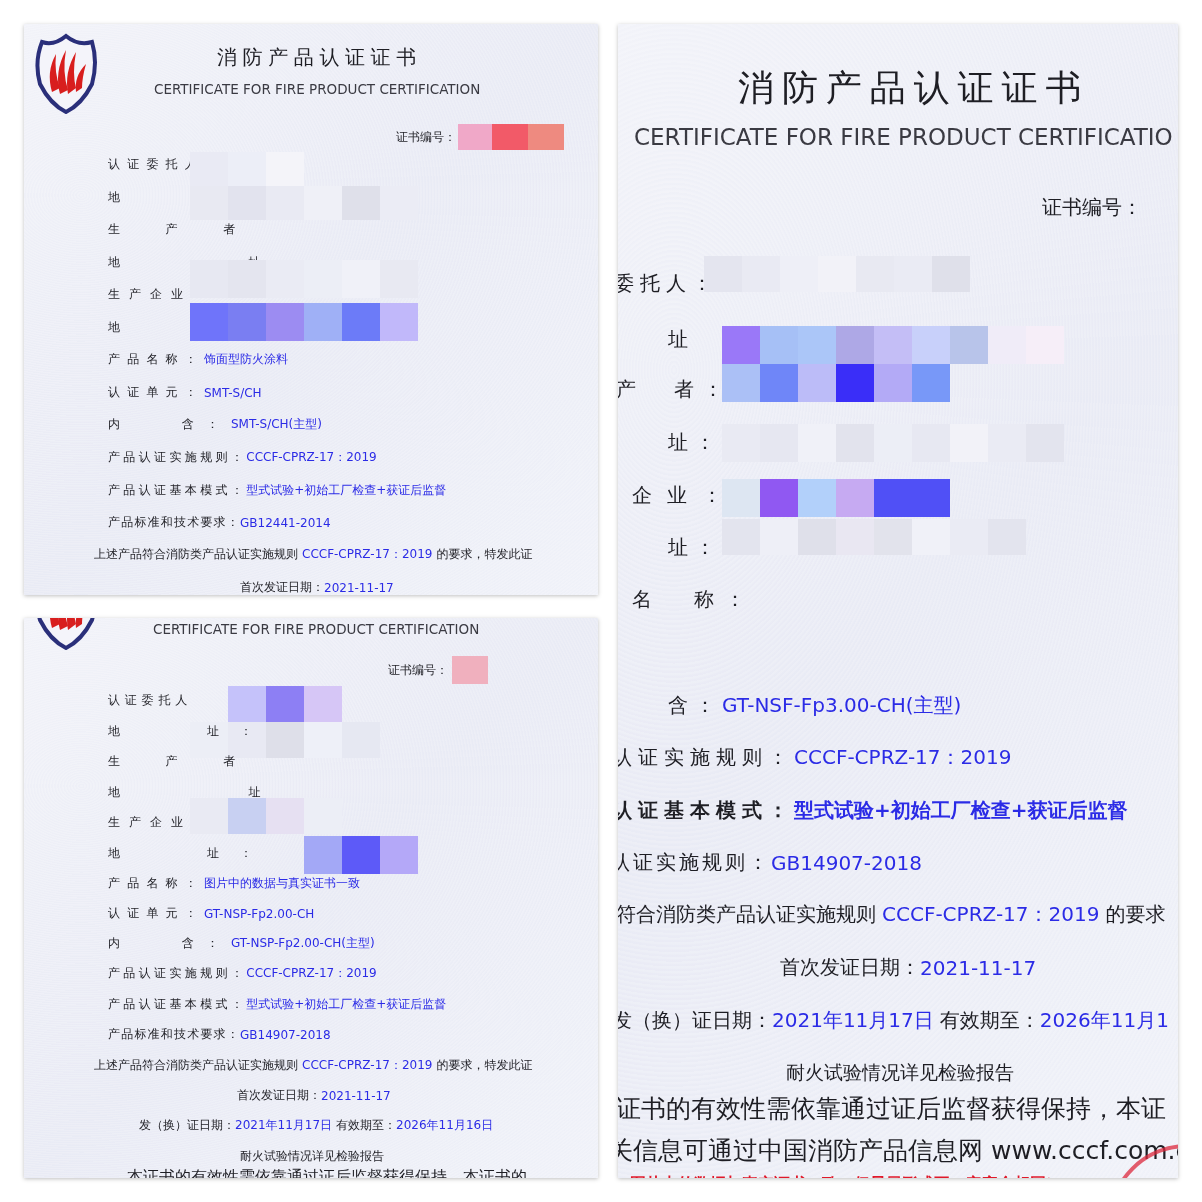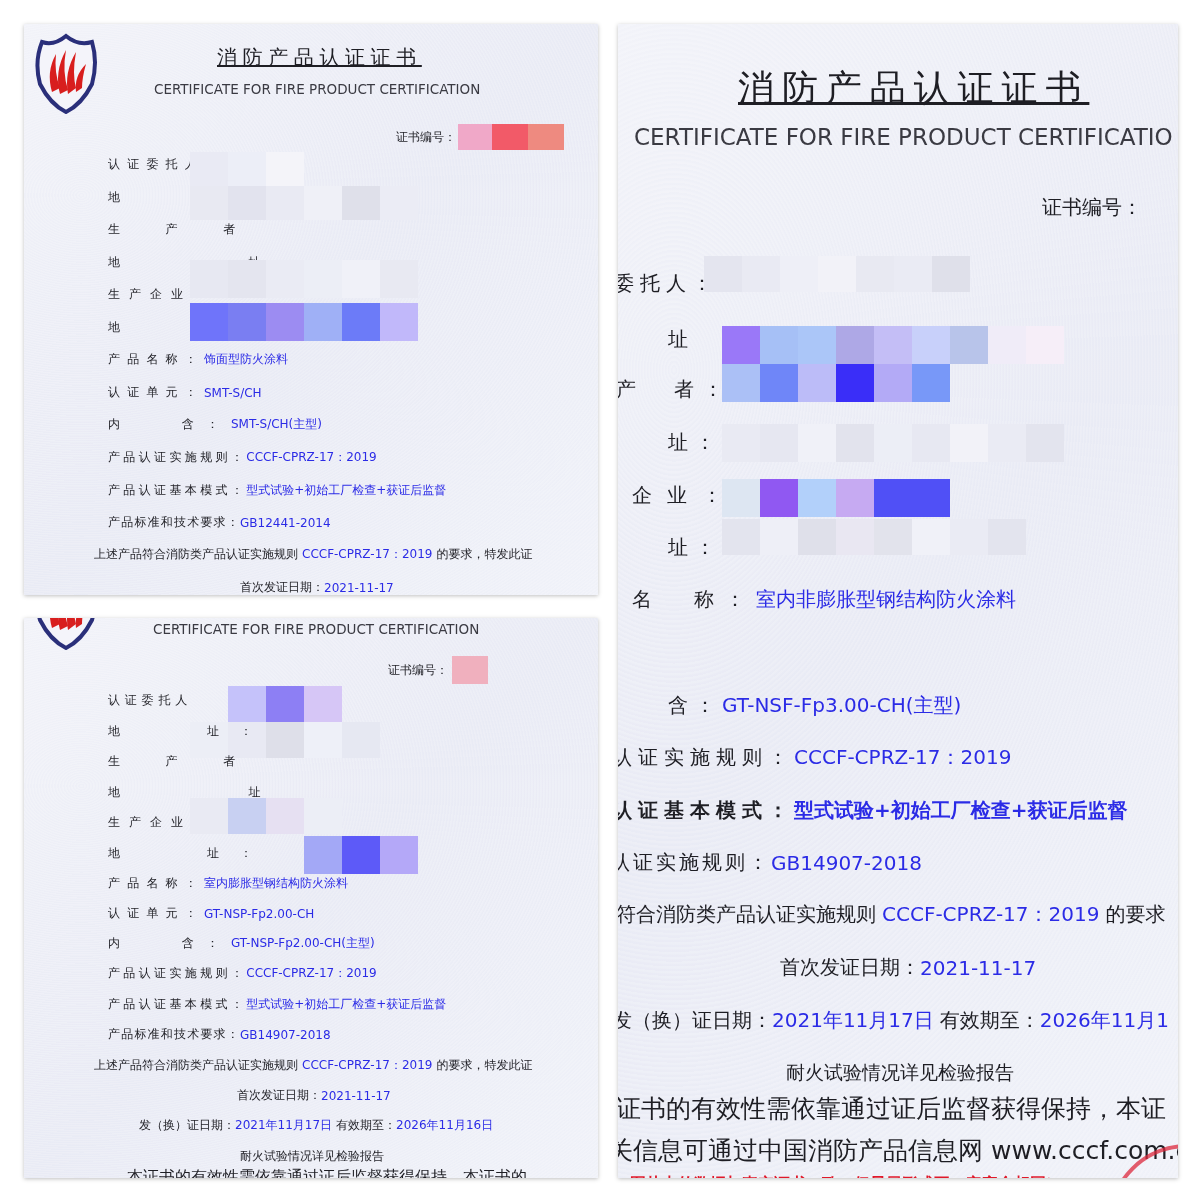--- a/index.html
+++ b/index.html
@@ -18,21 +18,21 @@
   }
   #p1 { left: 24px; top: 24px; width: 574px; height: 571px; }
   #p2 { left: 24px; top: 618px; width: 574px; height: 560px; }
   #p3 { left: 618px; top: 24px; width: 560px; height: 1154px; }
 
   .abs { position: absolute; white-space: nowrap; }
   .blue { color: #2b2be6; }
   .dark { color: #1e1e24; }
 
   .logo { position: absolute; }
-  .title-cn { color: #1e1e24; letter-spacing: 0.28em; text-decoration: underline; }
+  .title-cn { color: #1e1e24; letter-spacing: 0.28em; }
   .title-en { color: #3a3a42; }
 
   .lbl { color: #1e1e24; display: inline-block; }
   .row { position: absolute; white-space: nowrap; display: flex; align-items: center; }
 
   .mosaic { position: absolute; display: flex; flex-wrap: wrap; }
   .mosaic span { display: block; }
 
   
   .s-lbl { font-size: 12px; letter-spacing: 0.6em; }
@@ -209,21 +209,21 @@
     <span class="lbl s-lbl" style="letter-spacing:2.9em">地　　址</span>
   </div>
   <div class="row" style="left:84px;top:196px;">
     <span class="lbl s-lbl" style="letter-spacing:0.75em">生产企业</span>
   </div>
   <div class="row" style="left:84px;top:227px;">
     <span class="lbl s-lbl" style="letter-spacing:1.75em">地　　址：</span>
   </div>
   <div class="row" style="left:84px;top:257px;">
     <span class="lbl s-lbl">产品名称：</span>
-    <span class="blue s-val">室内膨胀型钢结构防火涂料</span>
+    <span class="blue s-val">图片中的数据与真实证书一致</span>
   </div>
   <div class="row" style="left:84px;top:287px;">
     <span class="lbl s-lbl">认证单元：</span>
     <span class="blue s-val">GT-NSP-Fp2.00-CH</span>
   </div>
   <div class="row" style="left:84px;top:317px;">
     <span class="lbl s-lbl" style="letter-spacing:1.05em">内　　含：</span>
     <span class="blue s-val">GT-NSP-Fp2.00-CH(主型)</span>
   </div>
   <div class="row" style="left:84px;top:347px;">
@@ -339,21 +339,20 @@
     <span class="lbl b-lbl">址：</span>
   </div>
   <div class="row" style="left:14px;top:458px;">
     <span class="lbl b-lbl" style="letter-spacing:0.75em">企业：</span>
   </div>
   <div class="row" style="left:50px;top:510px;">
     <span class="lbl b-lbl">址：</span>
   </div>
   <div class="row" style="left:14px;top:562px;">
     <span class="lbl b-lbl" style="letter-spacing:0.55em">名　称：</span>
-    <span class="blue b-val">室内非膨胀型钢结构防火涂料</span>
   </div>
   <div class="row" style="left:50px;top:668px;">
     <span class="lbl b-lbl">含：</span>
     <span class="blue b-val">GT-NSF-Fp3.00-CH(主型)</span>
   </div>
   <div class="row" style="left:-6px;top:720px;">
     <span class="lbl b-lbl" style="letter-spacing:0.3em">认证实施规则：</span>
     <span class="blue b-val">CCCF-CPRZ-17：2019</span>
   </div>
   <div class="row" style="left:-6px;top:773px;font-weight:bold;">

